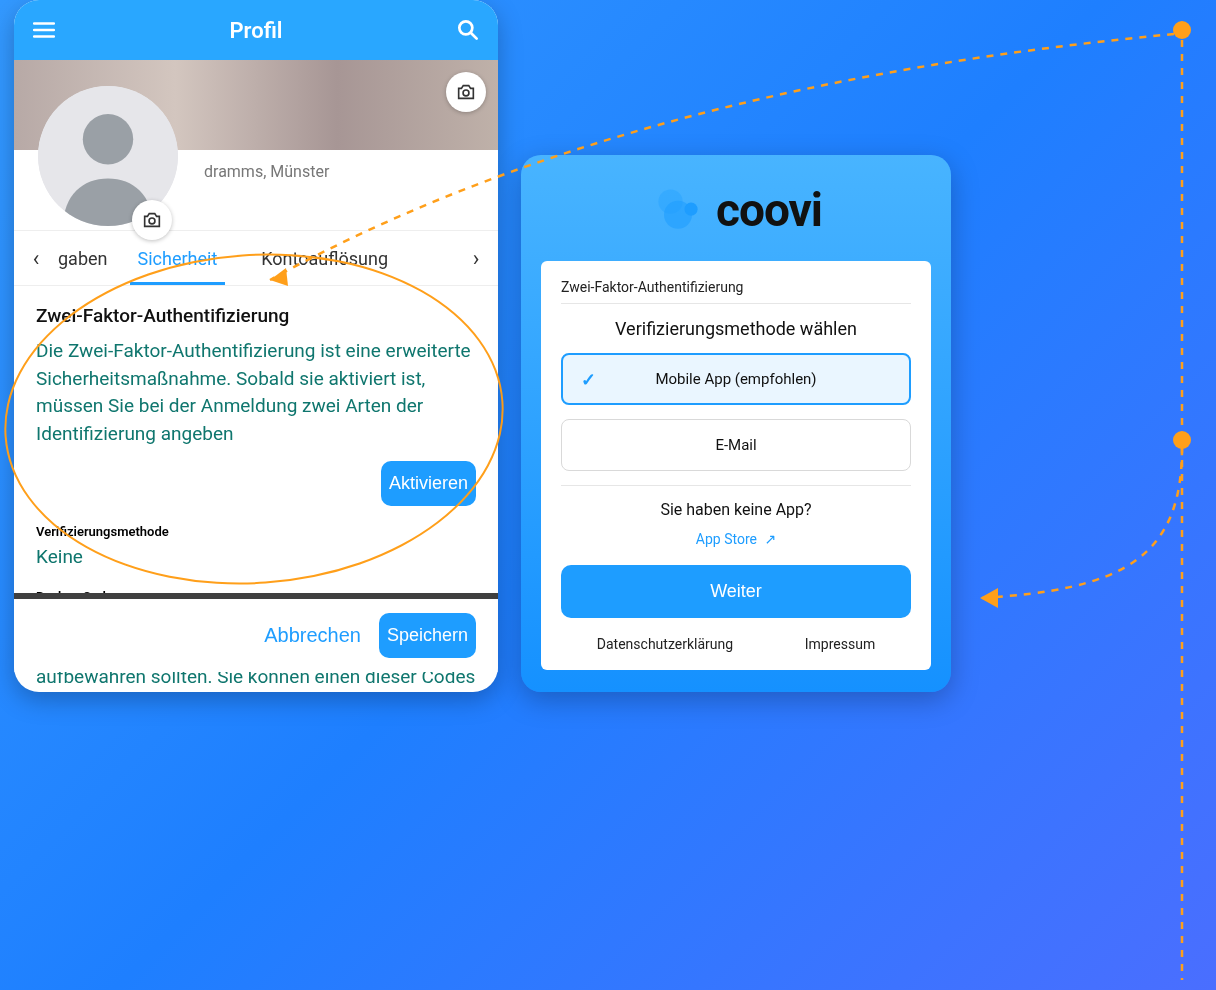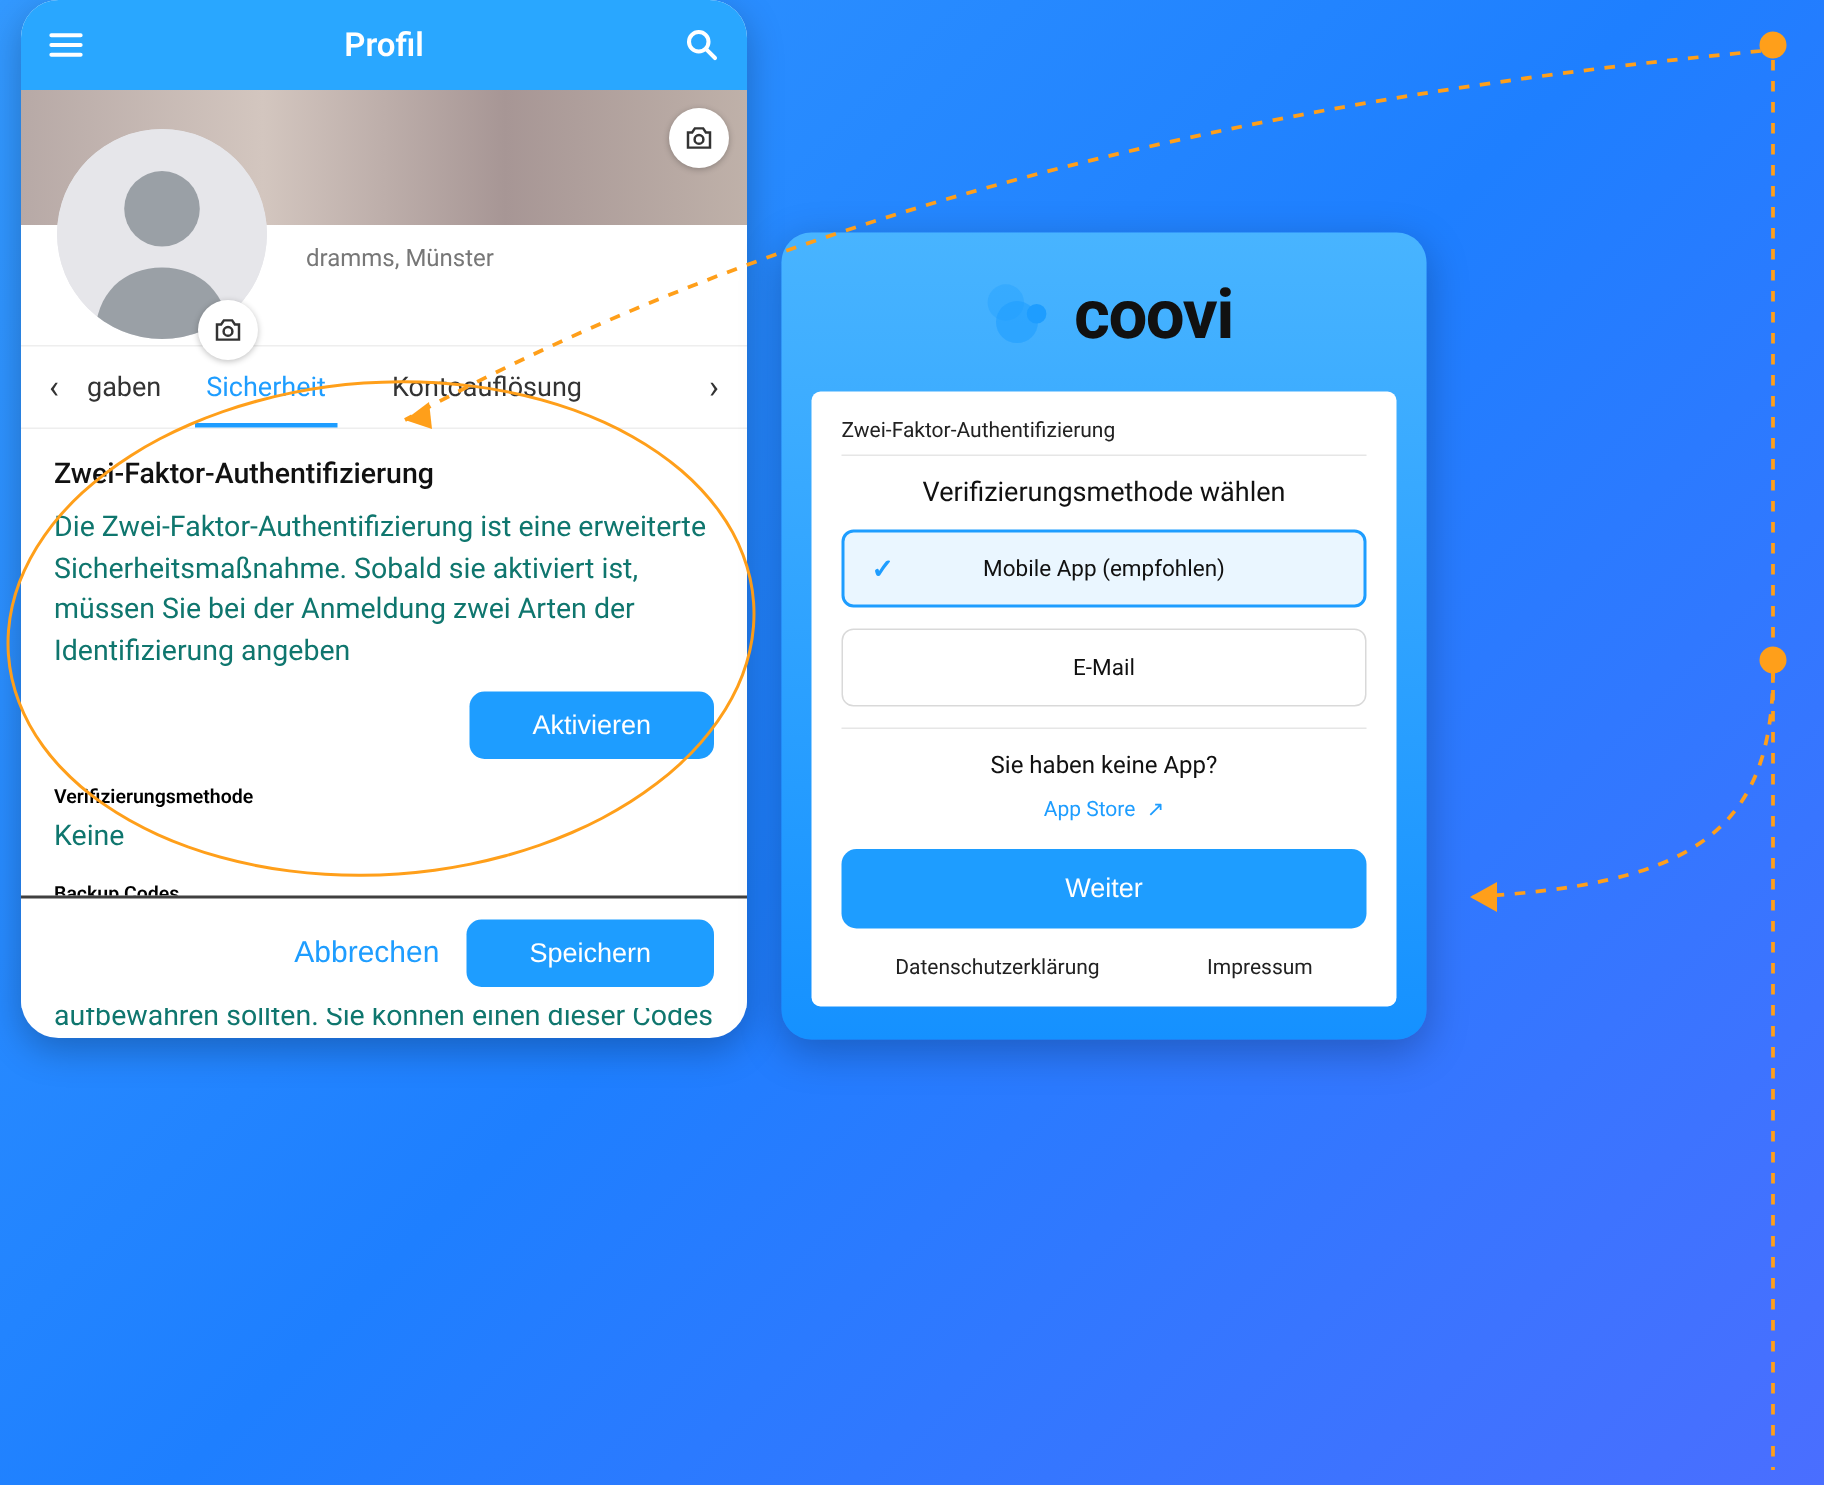--- a/index.html
+++ b/index.html
@@ -75,27 +75,27 @@
   .tab.active::after {
     content:""; position:absolute; left:14px; right:14px; bottom:0; height:3px; background:#1e9dff;
   }
 
   .section { padding:18px 22px; }
   .section h3 { font-size:19px; font-weight:500; color:#111; margin-bottom:10px; }
   .section p { font-size:19px; color:#0f766e; line-height:1.45; }
   .section .bold { font-weight:600; margin-top:18px; margin-bottom:4px; display:block; font-size:13px;}
   .btn-primary {
     background:#1e9dff; color:#fff; border:none; border-radius:10px;
-    padding:12px 42px; font-size:18px; font-weight:500; cursor:pointer;
+    padding:12px 8px; font-size:18px; font-weight:500; cursor:pointer;
   }
   .activate-row { text-align:right; margin-top:14px; }
   .bottom-actions {
     position:absolute; left:0; right:0; bottom:20px;
     display:flex; justify-content:flex-end; gap:18px;
-    padding:14px 22px; border-top:2px solid #404040; background:#fff;
+    padding:14px 22px; border-top:6px solid #404040; background:#fff;
   }
   .btn-cancel { color:#1e9dff; background:none; border:none; font-size:20px; font-weight:500; cursor:pointer; }
 
   
   .screen-right {
     position:absolute;
     left:521px; top:155px;
     width:430px;
     background:linear-gradient(180deg,#48b4ff 0%, #1591ff 100%);
     border-radius:20px;

